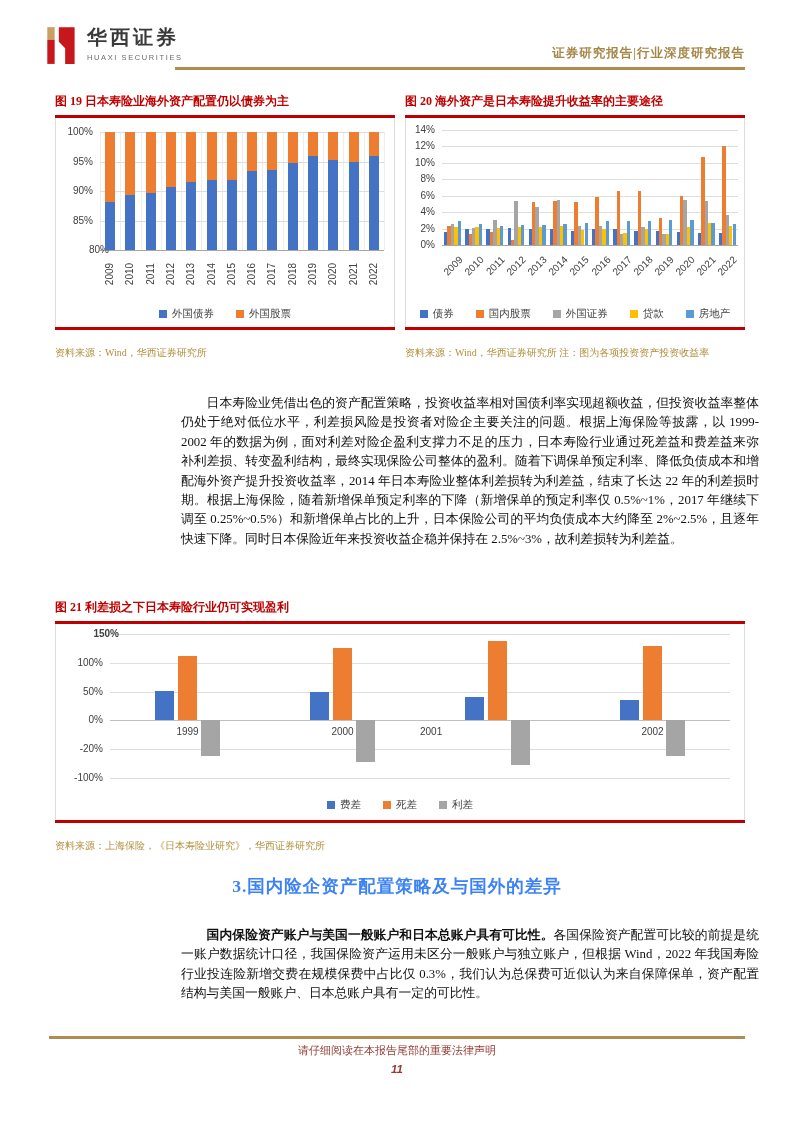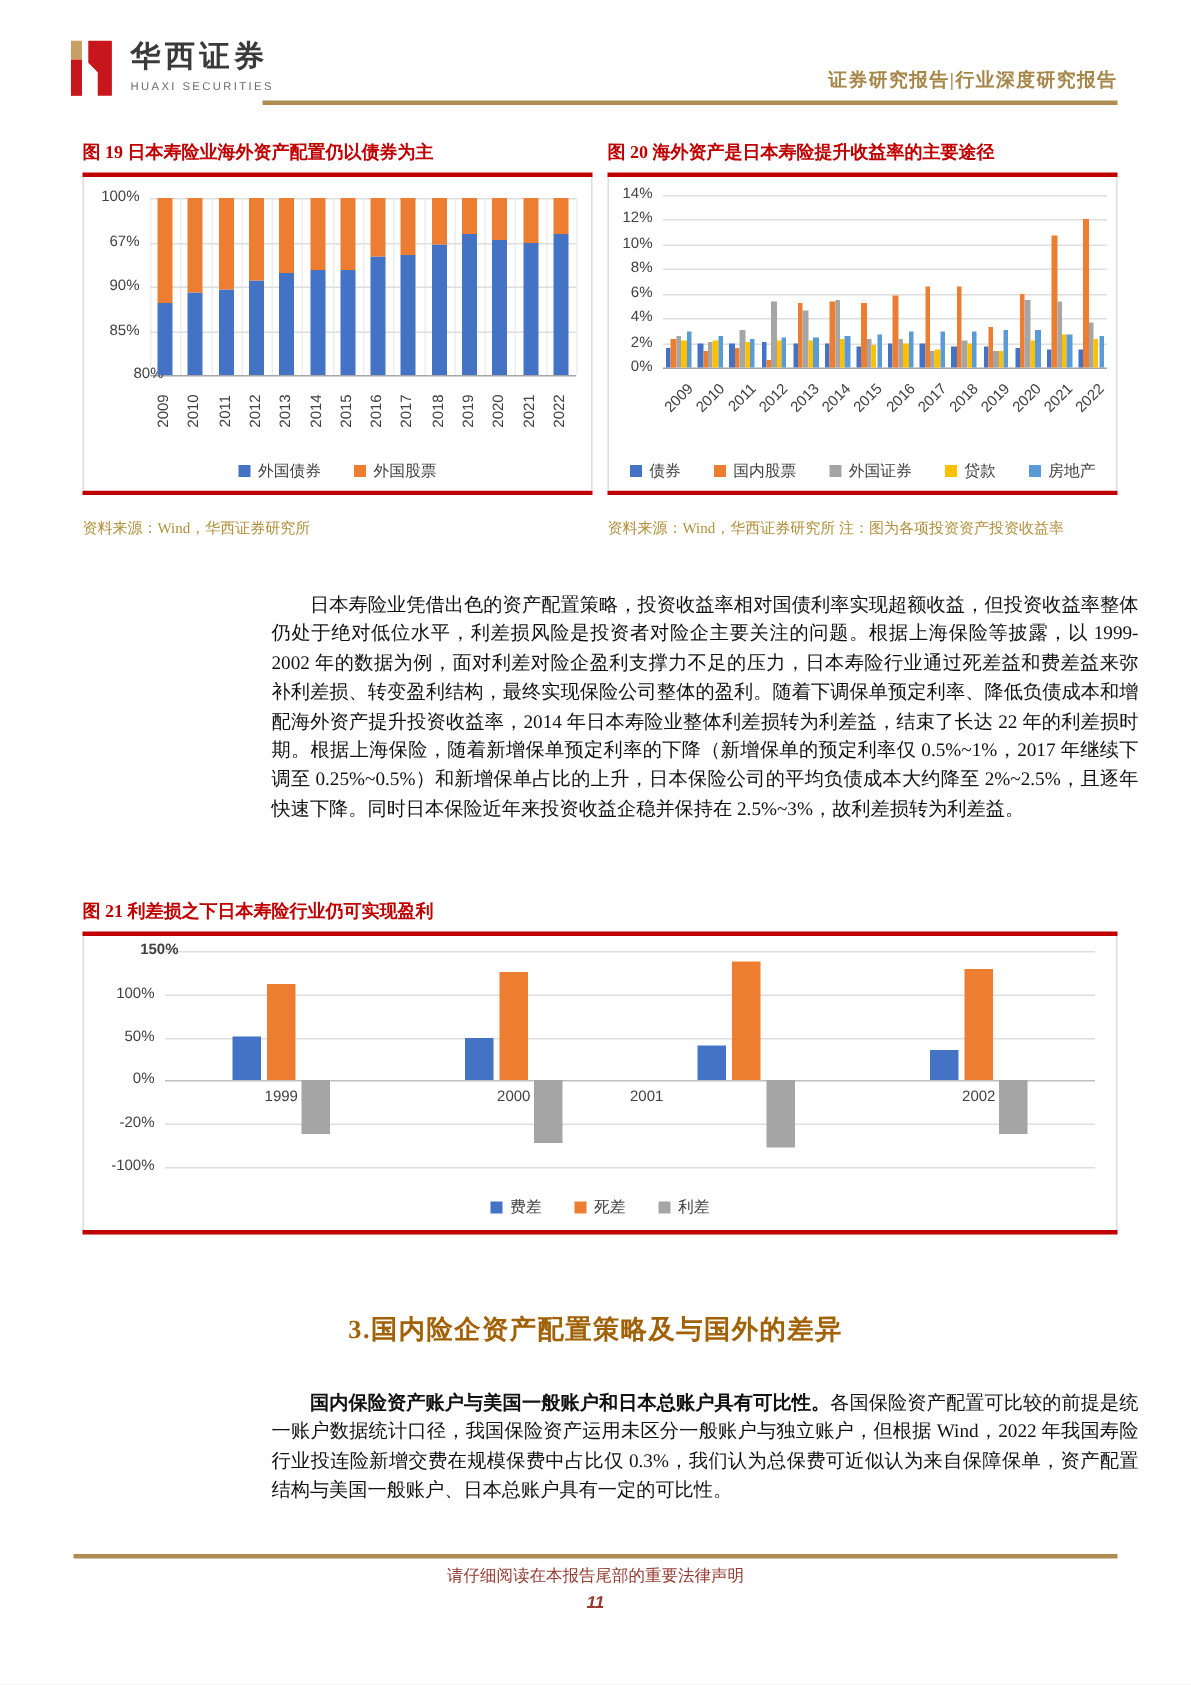--- a/index.html
+++ b/index.html
@@ -59,21 +59,21 @@
     font-family:"Liberation Serif", serif; color:#111;
   }
   .p1 { top:394px; }
   .p2 { top:926px; }
   .indent { text-indent:2em; }
   .lead-bold { font-weight:bold; }
 
   
   .section-heading {
     position:absolute; top:874px; left:0; width:100%;
-    text-align:center; font-size:17.5px; font-weight:bold; color:#a16207; letter-spacing:1px;
+    text-align:center; font-size:17.5px; font-weight:bold; color:#3b82f6; letter-spacing:1px;
     font-family:"Liberation Serif", serif;
   }
 
   
   .footer-rule { position:absolute; left:49px; width:696px; top:1036px; height:3px; background:#ae8c52; }
   .footer-disclaimer { position:absolute; top:1043px; left:0; width:100%; text-align:center;
     font-size:11px; color:#953b32; font-family:"Liberation Serif", serif; }
   .page-number { position:absolute; top:1063px; left:0; width:100%; text-align:center;
     font-size:11.5px; font-weight:bold; font-style:italic; color:#953b32; }
 </style>
@@ -121,21 +121,21 @@
             <div class="vgridline" style="left: 287.429px; top: 14px; height: 118px;"></div>
             <div class="vgridline" style="left: 307.714px; top: 14px; height: 118px;"></div>
             <div class="vgridline" style="left: 328px; top: 14px; height: 118px;"></div>
             <div class="gridline axisline" style="left: 44px; top: 132px; width: 284px;"></div>
             <div class="ytick" style="left: 16px; top: 126px; width: 37px;">80%</div>
             <div class="gridline" style="left: 44px; top: 102.5px; width: 284px;"></div>
             <div class="ytick" style="left: 0px; top: 96.5px; width: 37px;">85%</div>
             <div class="gridline" style="left: 44px; top: 73px; width: 284px;"></div>
             <div class="ytick" style="left: 0px; top: 67px; width: 37px;">90%</div>
             <div class="gridline" style="left: 44px; top: 43.5px; width: 284px;"></div>
-            <div class="ytick" style="left: 0px; top: 37.5px; width: 37px;">67%</div>
+            <div class="ytick" style="left: 0px; top: 37.5px; width: 37px;">95%</div>
             <div class="gridline" style="left: 44px; top: 14px; width: 284px;"></div>
             <div class="ytick" style="left: 0px; top: 8px; width: 37px;">100%</div>
             <div class="bar" style="left: 49.0714px; width: 10.1429px; top: 83.62px; height: 48.38px; background: rgb(68, 114, 196);"></div>
             <div class="bar" style="left: 49.0714px; width: 10.1429px; top: 14px; height: 69.62px; background: rgb(237, 125, 49);"></div>
             <div class="xtick" style="left: 36.1429px; width: 36px; top: 150px; text-align: center; transform: rotate(-90deg);">2009</div>
             <div class="bar" style="left: 69.3571px; width: 10.1429px; top: 76.54px; height: 55.46px; background: rgb(68, 114, 196);"></div>
             <div class="bar" style="left: 69.3571px; width: 10.1429px; top: 14px; height: 62.54px; background: rgb(237, 125, 49);"></div>
             <div class="xtick" style="left: 56.4286px; width: 36px; top: 150px; text-align: center; transform: rotate(-90deg);">2010</div>
             <div class="bar" style="left: 89.6429px; width: 10.1429px; top: 75.36px; height: 56.64px; background: rgb(68, 114, 196);"></div>
             <div class="bar" style="left: 89.6429px; width: 10.1429px; top: 14px; height: 61.36px; background: rgb(237, 125, 49);"></div>
@@ -368,20 +368,21 @@
             <div class="sw" style="background: rgb(237, 125, 49);"></div>
             <div class="lname">死差</div>
           </div>
           <div class="item">
             <div class="sw" style="background: rgb(165, 165, 165);"></div>
             <div class="lname">利差</div>
           </div>
         </div>
     </div>
     <div class="rule-red"></div>
+    <div class="fig-source">资料来源：上海保险，《日本寿险业研究》，华西证券研究所</div>
   </div>
 
   <div class="section-heading">3.国内险企资产配置策略及与国外的差异</div>
 
   <div class="body-par p2 indent">
     <span class="lead-bold">国内保险资产账户与美国一般账户和日本总账户具有可比性。</span><span>各国保险资产配置可比较的前提是统一账户数据统计口径，我国保险资产运用未区分一般账户与独立账户，但根据 Wind，2022 年我国寿险行业投连险新增交费在规模保费中占比仅 0.3%，我们认为总保费可近似认为来自保障保单，资产配置结构与美国一般账户、日本总账户具有一定的可比性。</span>
   </div>
 
   <div class="footer-rule"></div>
   <div class="footer-disclaimer">请仔细阅读在本报告尾部的重要法律声明</div>

